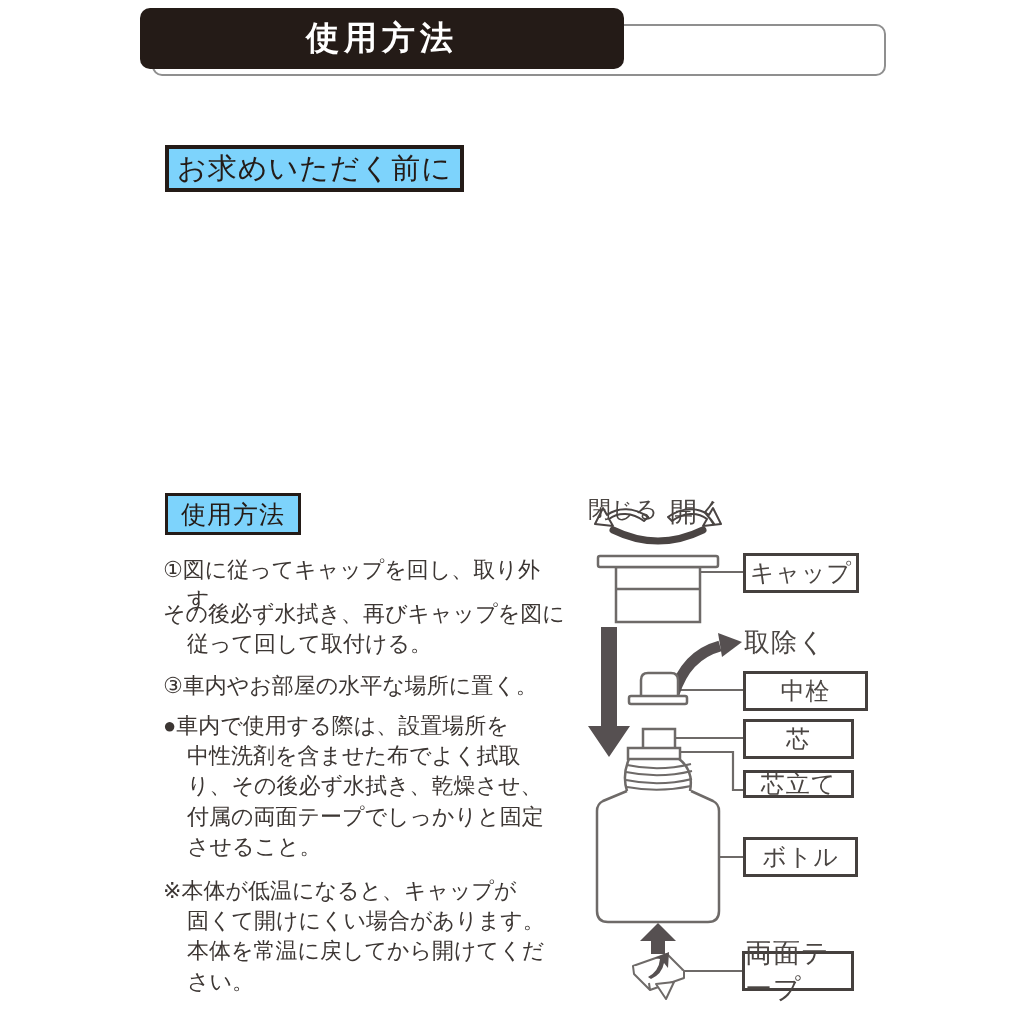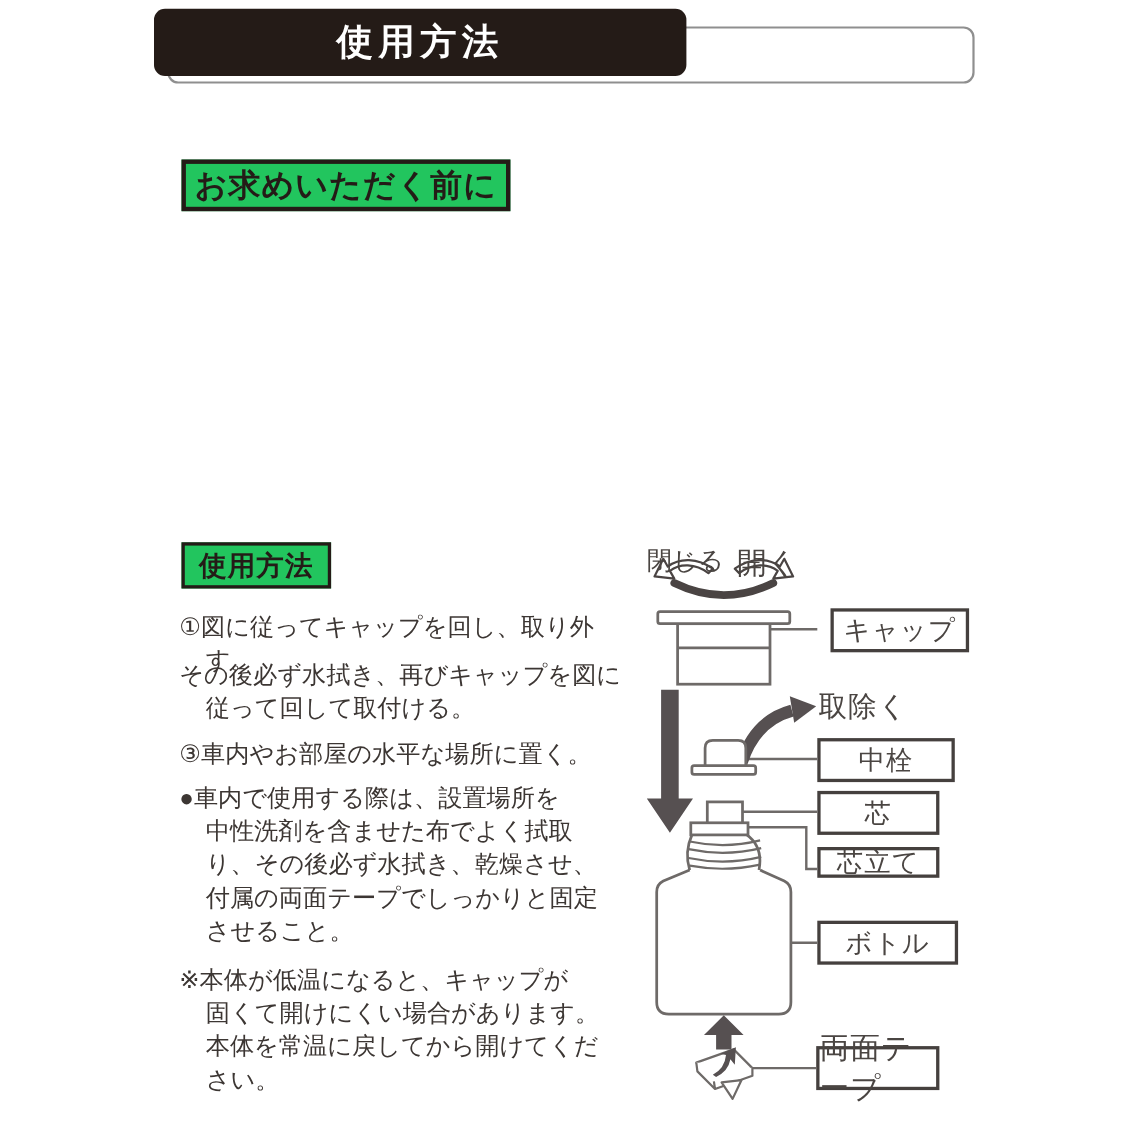--- a/index.html
+++ b/index.html
@@ -13,23 +13,23 @@
     background:#ffffff;border:2px solid #8f8f8f;border-radius:10px;box-sizing:border-box;
   }
   .hdr-black{
     position:absolute;left:140px;top:8px;width:484px;height:61px;
     background:#241b17;border-radius:10px;
     display:flex;align-items:center;justify-content:center;
     color:#ffffff;font-size:33px;font-weight:bold;letter-spacing:5px;
   }
   
   .sec-head{
-    position:absolute;background:#22c55e;box-sizing:border-box;
+    position:absolute;background:#7dd3fc;box-sizing:border-box;
     display:flex;align-items:center;justify-content:center;
-    color:#241b17;font-weight:bold;
+    color:#241b17;font-weight:normal;
   }
   .sec-head.first{left:165px;top:145px;width:299px;height:47px;border:4px solid #241b17;font-size:29px;letter-spacing:1px;}
   .sec-head.second{left:165px;top:493px;width:136px;height:42px;border:3px solid #241b17;font-size:25px;letter-spacing:1px;}
   
   .warnbox{
     position:absolute;left:165px;top:205px;width:700px;height:194px;
     background:#241b17;border-radius:14px;box-sizing:border-box;
     padding:14px 16px 0 19px;color:#ffffff;
   }
   .warn-main{
@@ -54,25 +54,25 @@
   .diagram-svg{position:absolute;left:555px;top:480px;width:345px;height:544px;}
   .diag-text{position:absolute;color:#4a4542;font-weight:500;}
   .lbl-close{left:588px;top:494px;font-size:23px;}
   .lbl-open{left:670px;top:494px;font-size:27px;}
   .lbl-remove{left:744px;top:625px;font-size:26px;letter-spacing:1px;}
   .tagbox{
     position:absolute;background:#ffffff;border:3px solid #45403e;box-sizing:border-box;
     display:flex;align-items:center;justify-content:center;
     color:#4a4542;font-size:24px;font-weight:500;letter-spacing:1px;
   }
-  .tag-cap{left:743px;top:553px;width:126px;height:40px;margin-left:12px;}
+  .tag-cap{left:743px;top:553px;width:116px;height:40px;}
   .tag-plug{left:743px;top:671px;width:125px;height:40px;}
   .tag-wick{left:743px;top:719px;width:111px;height:40px;}
   .tag-stand{left:743px;top:770px;width:111px;height:28px;}
-  .tag-bottle{left:743px;top:837px;width:128px;height:40px;}
+  .tag-bottle{left:743px;top:837px;width:115px;height:40px;}
   .tag-tape{left:742px;top:951px;width:112px;height:40px;font-size:27px;}
 </style>
 </head>
 <body>
 
 <div class="page">
 
   <div class="hdr-white"></div>
   <div class="hdr-black">使用方法</div>
 

